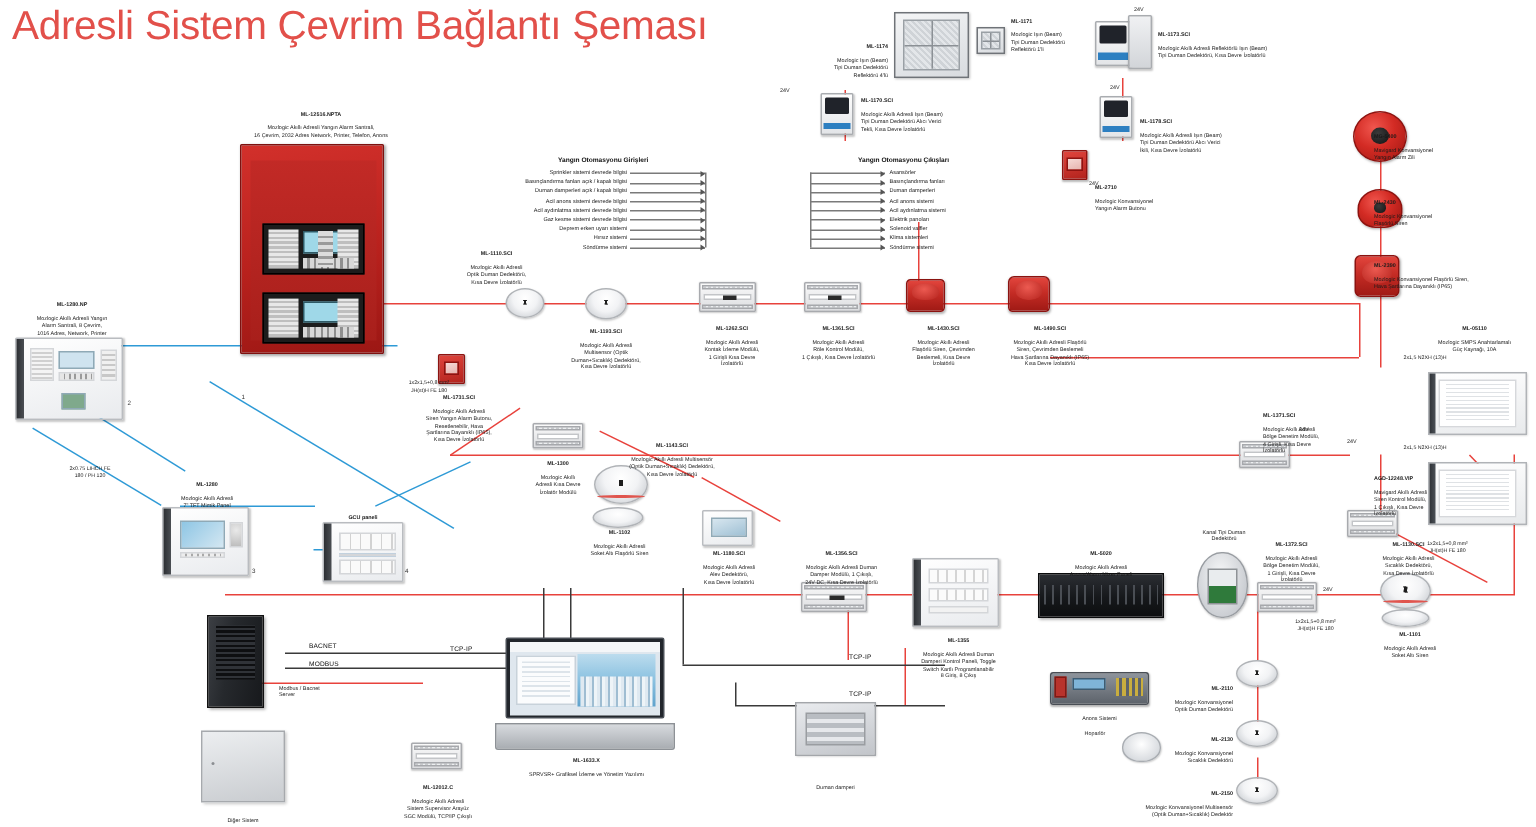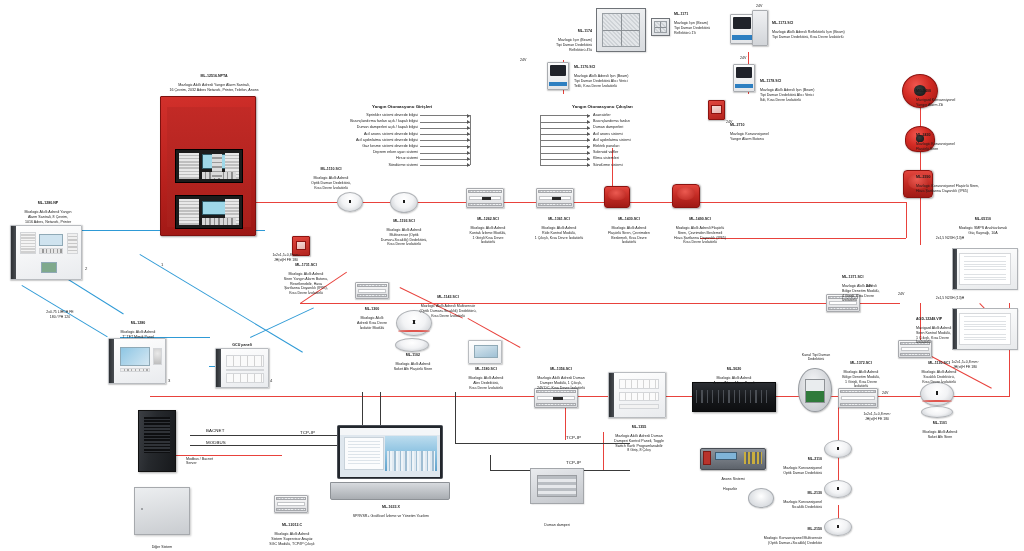--- a/index.html
+++ b/index.html
@@ -319,20 +319,21 @@
     background:repeating-linear-gradient(180deg,#dfe2e5 0 .8px, transparent .8px 2.6px); }
   .psu .drk { position:absolute; left:0; top:0; bottom:0; width:4px; background:linear-gradient(90deg,#303338,#4c5157); }
 
   .tag24 { position:absolute; font-size:3.6px; color:#222; }
 </style>
 </head>
 <body>
 
 <div id="canvas">
 
+  <div id="title">Adresli Sistem Çevrim Bağlantı Şeması</div>
 
   <div class="wire h" style="left:256px; top:202px; width:650px;"></div>
   <div class="wire v" style="left:906px; top:202px; height:36px;"></div>
   <div class="wire h" style="left:700px; top:238px; width:206px;"></div>
 
   <div class="wire h" style="left:300px; top:303px; width:600px;"></div>
   <div class="wire h" style="left:150px; top:396px; width:860px;"></div>
   <div class="wire v" style="left:1009px; top:303px; height:93px;"></div>
 
   <div class="wire v" style="left:920px; top:100px; height:145px;"></div>

